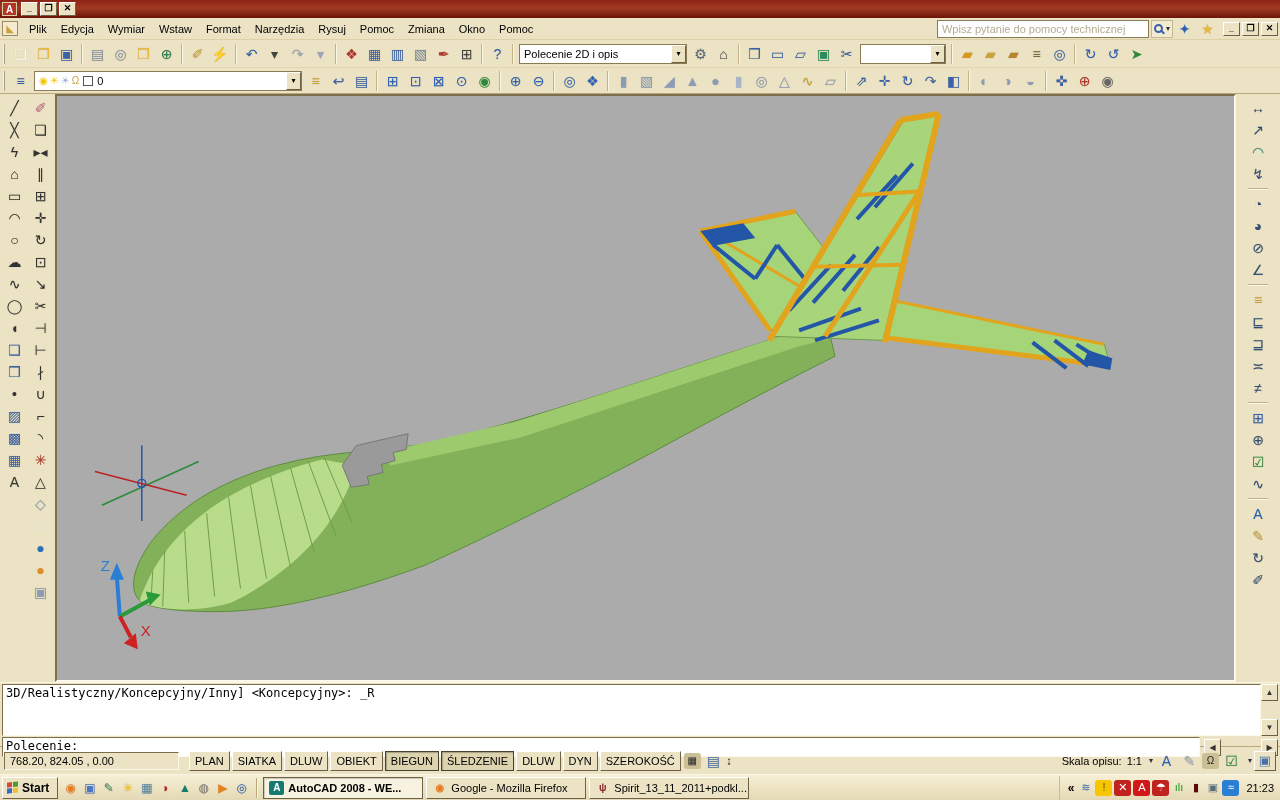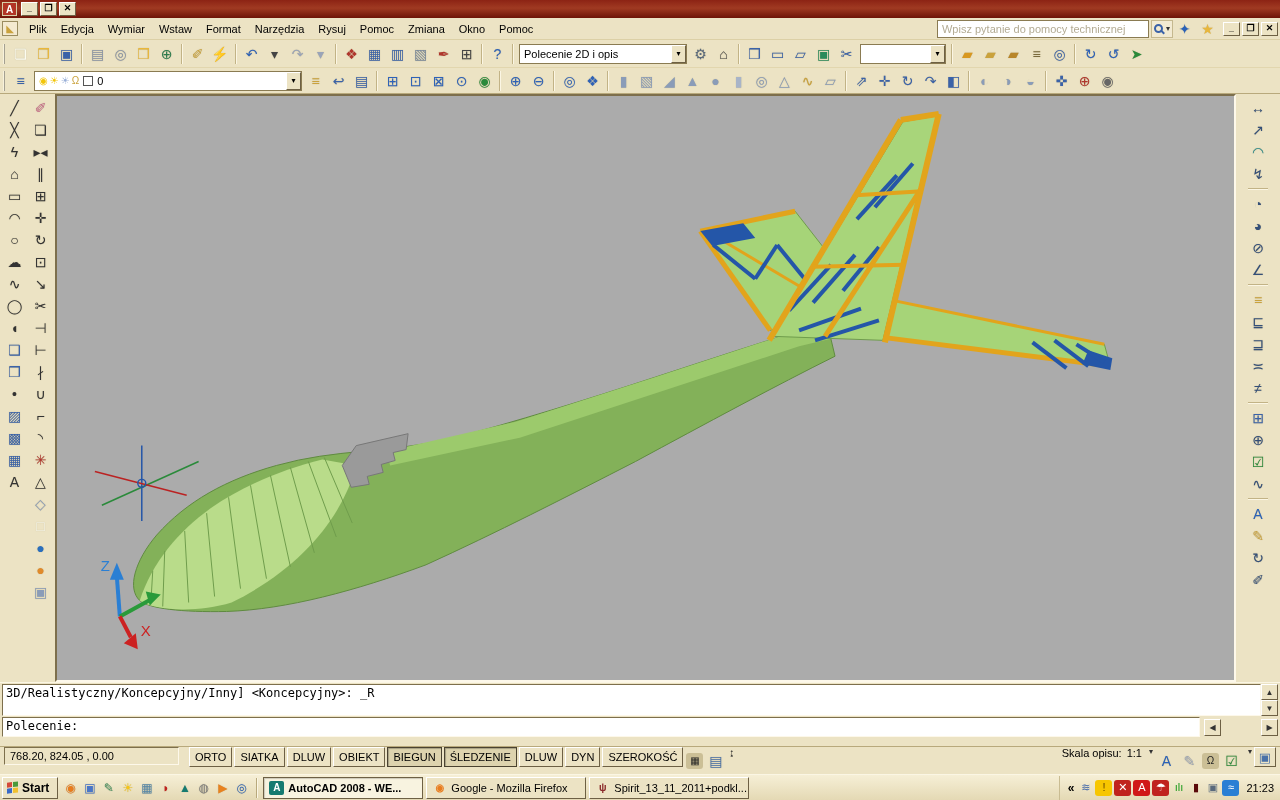--- a/index.html
+++ b/index.html
@@ -53,33 +53,33 @@
   .rdock { width: 44px; display: flex; flex-direction: column; align-items: center; padding-top: 3px; }
   .vcol { display: flex; flex-direction: column; align-items: center; }
   .vcol .tbtn, .rdock .tbtn { width: 24px; height: 22px; }
   .vcol .sep, .rdock .sep { width: 20px; height: 0; border-left: none; border-right: none;
     border-top: 1px solid #c2b386; border-bottom: 1px solid #fbf6e4; margin: 3px 0; }
   .canvas { flex: 1; background: #ababab; border: 2px solid; border-color: #7d6f4c #fdf8ea #fdf8ea #7d6f4c; position: relative; }
   .canvas svg { width: 100%; height: 100%; display: block; }
 
   
   .cmdwin { height: 64px; background: #ece3c4; border-top: 1px solid #fbf6e4; padding: 1px 2px; }
-  .cmd-history-wrap { display: flex; height: 32px; }
+  .cmd-history-wrap { display: flex; height: 52px; }
   .cmd-history { flex: 1; background: #fff; border: 1px solid; border-color:#7d6f4c #fdf8ea #fdf8ea #7d6f4c;
     font-family: "DejaVu Sans Mono", monospace; font-size: 12px; padding: 1px 3px; }
   .vscroll { width: 17px; display: flex; flex-direction: column; justify-content: space-between; }
   .scr-btn { width: 17px; height: 17px; background: #ece3c4; border: 1px solid; border-color:#fff #6d6044 #6d6044 #fff;
     font-size: 8px; display: flex; align-items: center; justify-content: center; color:#333; }
   .cmd-input-row { display: flex; height: 20px; margin-top: 1px; }
   .cmd-input { flex: 1; background: #fff; border: 1px solid; border-color:#7d6f4c #fdf8ea #fdf8ea #7d6f4c;
     font-family: "DejaVu Sans Mono", monospace; font-size: 12px; padding: 1px 3px; }
   .hscroll { width: 78px; display: flex; justify-content: space-between; align-items: center; padding-left: 4px; }
 
   
-  .statusbar { height: 28px; display: flex; background: #ece3c4; padding: 0 4px;
+  .statusbar { height: 28px; display: flex; align-items: center; background: #ece3c4; padding: 0 4px;
     border-top: 1px solid #b8a97c; gap: 2px; }
   .coords { width: 175px; height: 18px; border: 1px solid; border-color:#7d6f4c #fdf8ea #fdf8ea #7d6f4c;
     padding: 2px 5px; font-size: 11px; background: #ece3c4; margin-right: 8px; }
   .toggle { height: 20px; padding: 3px 5px; border: 1px solid; border-color:#fff #6d6044 #6d6044 #fff;
     background: #ece3c4; font-size: 11px; cursor: default; }
   .toggle.pressed { border: 1px solid #4a4230; background: #ddd3ae; box-shadow: inset 1px 1px 1px rgba(0,0,0,.25); }
   .st-spacer { flex: 1; }
   .st-label { margin: 0 3px 0 8px; }
   .st-value { font-weight: normal; margin-right: 2px; }
   .cleanscr { width: 22px; height: 20px; border: 1px solid; border-color:#fff #6d6044 #6d6044 #fff;
@@ -466,21 +466,21 @@
     <div class="cmd-input">Polecenie:</div>
     <div class="hscroll">
       <span class="scr-btn">◀</span>
       <span class="scr-btn">▶</span>
     </div>
   </div>
 </div>
 
 <div class="statusbar">
   <span class="coords">768.20, 824.05 , 0.00</span>
-  <span class="toggle">ORTO</span>
+  <span class="toggle">PLAN</span>
   <span class="toggle">SIATKA</span>
   <span class="toggle">DLUW</span>
   <span class="toggle">OBIEKT</span>
   <span class="toggle pressed">BIEGUN</span>
   <span class="toggle pressed">ŚLEDZENIE</span>
   <span class="toggle">DLUW</span>
   <span class="toggle">DYN</span>
   <span class="toggle">SZEROKOŚĆ</span>
   <span class="strip">
       <span class="tbtn chip" style="color: rgb(34, 34, 34); background: rgb(203, 191, 150);">▦</span>

